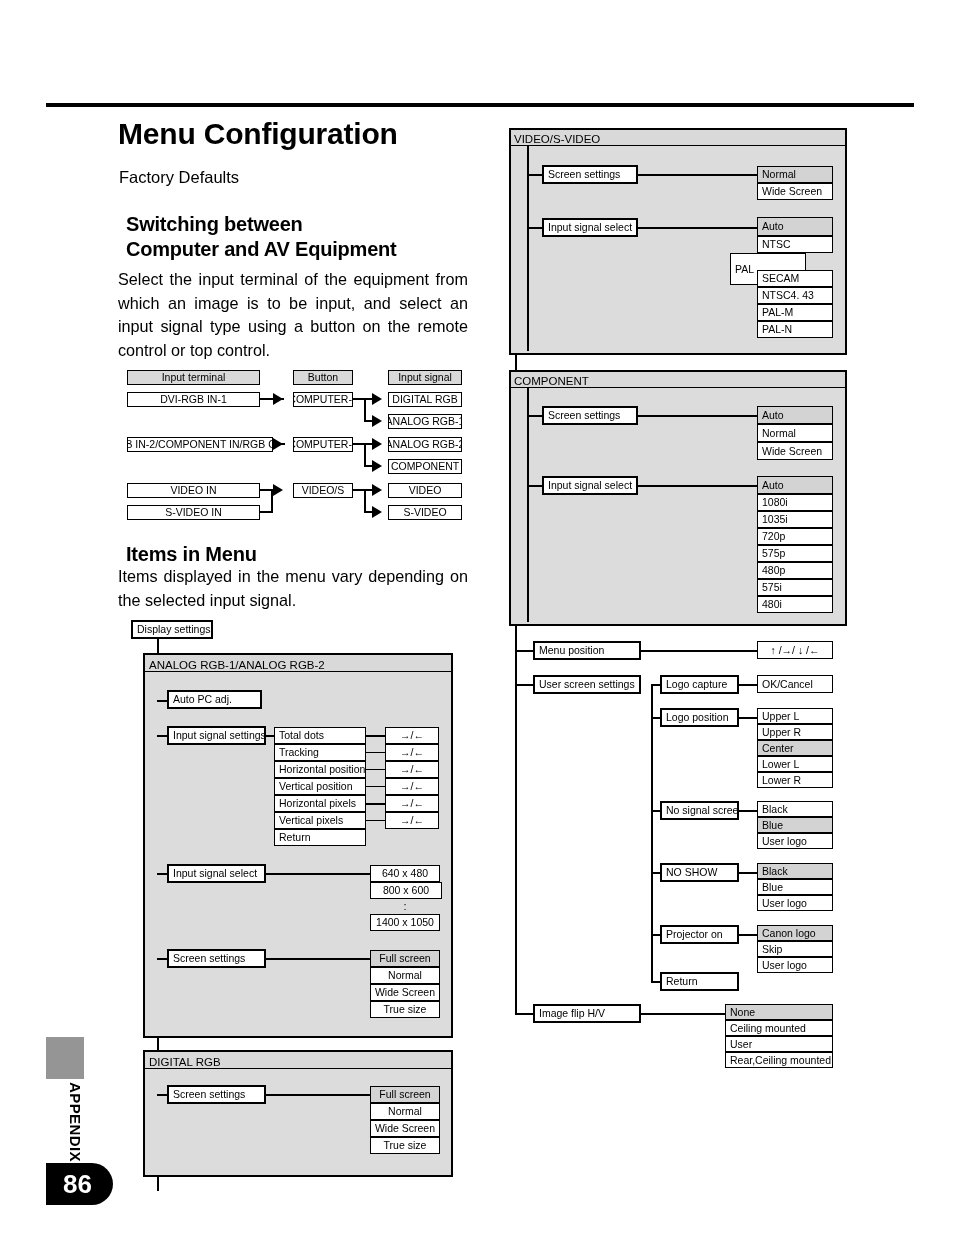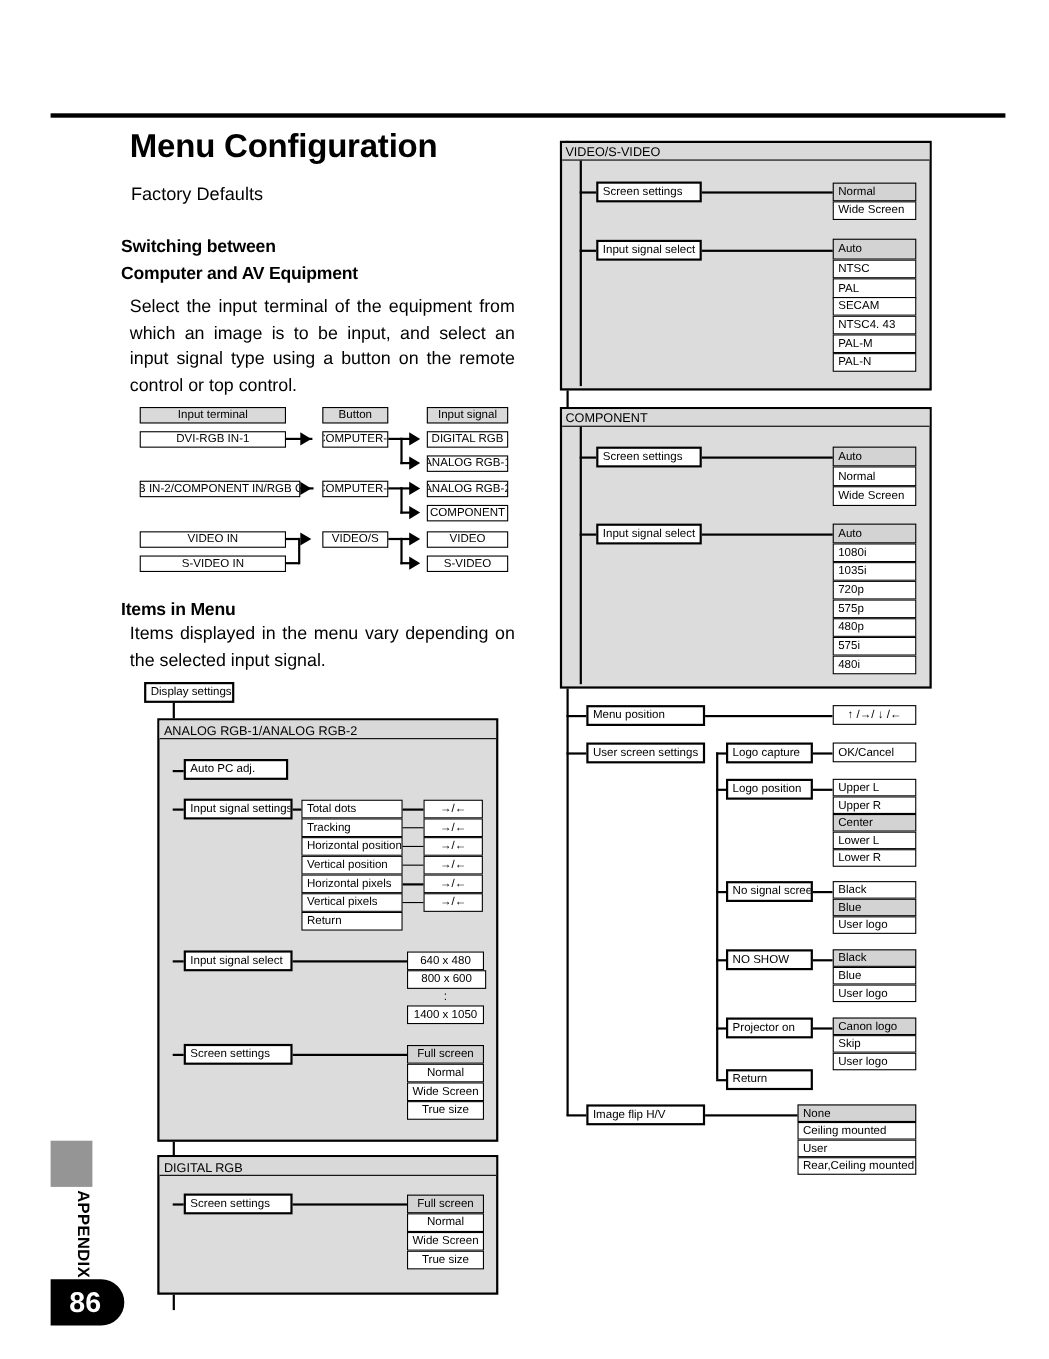--- a/index.html
+++ b/index.html
@@ -39,22 +39,22 @@
     letter-spacing: -0.2px;
   }
   .subtle {
     position: absolute;
     left: 119px;
     top: 168px;
     font-size: 16.5px;
   }
   .h2 {
     position: absolute;
-    left: 110px;
-    font-size: 16px;
+    left: 126px;
+    font-size: 20px;
     font-weight: bold;
     line-height: 25px;
     letter-spacing: -0.2px;
   }
   .h2.a { top: 212px; }
   .h2.b { top: 542px; }
   .para {
     position: absolute;
     left: 118px;
     width: 350px;
@@ -317,21 +317,21 @@
   <div class="bx" style="left:542px; top:165px; width:96px; height:19px;">Screen settings</div>
   <div class="ln-h t2" style="left:638px; top:174px; width:120px;"></div>
   <div class="bx thin gray" style="left:757px; top:166px; width:76px; height:17px;">Normal</div>
   <div class="bx thin" style="left:757px; top:183px; width:76px; height:17px;">Wide Screen</div>
 
   <div class="ln-h t2" style="left:527px; top:227px; width:16px;"></div>
   <div class="bx" style="left:542px; top:218px; width:96px; height:19px;">Input signal select</div>
   <div class="ln-h t2" style="left:638px; top:227px; width:120px;"></div>
   <div class="bx thin gray" style="left:757px; top:217px; width:76px; height:19px;">Auto</div>
   <div class="bx thin" style="left:757px; top:236px; width:76px; height:17px;">NTSC</div>
-  <div class="bx thin" style="left:757px; top:253px; width:76px; height:19px;">PAL</div>
+  <div class="bx thin" style="left:730px; top:253px; width:76px; height:32px;">PAL</div>
   <div class="bx thin" style="left:757px; top:270px; width:76px; height:17px;">SECAM</div>
   <div class="bx thin" style="left:757px; top:287px; width:76px; height:17px;">NTSC4. 43</div>
   <div class="bx thin" style="left:757px; top:304px; width:76px; height:17px;">PAL-M</div>
   <div class="bx thin" style="left:757px; top:321px; width:76px; height:17px;">PAL-N</div>
 
   <div class="panel" style="left:509px; top:370px; width:338px; height:256px;"></div>
   <div class="panel-titlebar" style="left:511px; top:372px; width:334px; height:16px;"></div>
   <div class="panel-title" style="left:514px; top:376px;">COMPONENT</div>
 
   <div class="ln-v t2" style="left:527px; top:388px; height:234px;"></div>

